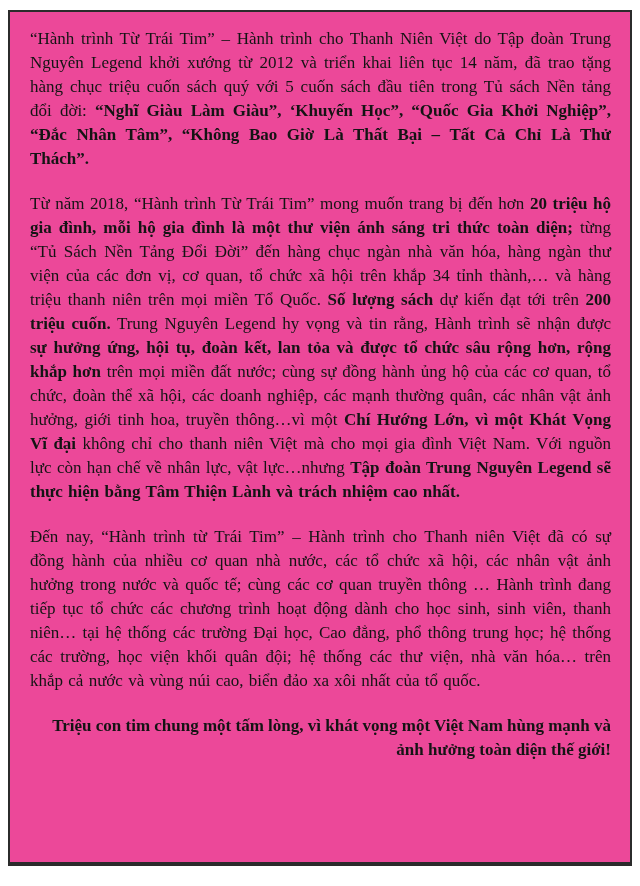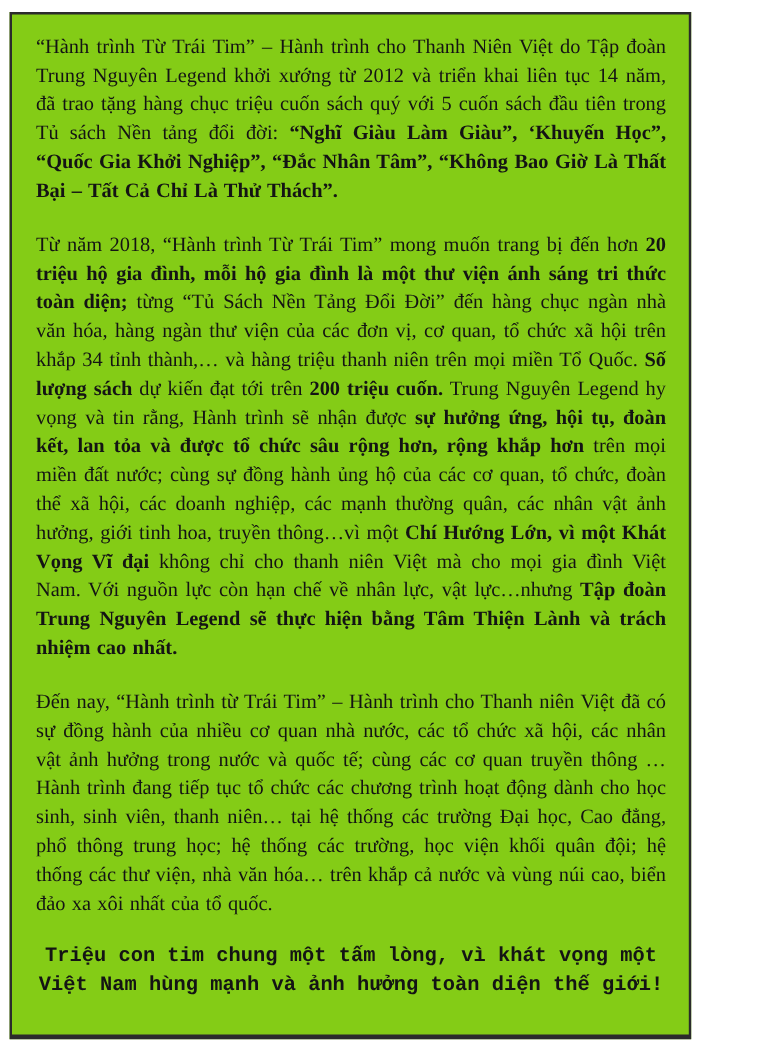--- a/index.html
+++ b/index.html
@@ -7,39 +7,38 @@
     position:relative;
     width:640px;height:886px;
     background:#ffffff;
     font-family:"Liberation Serif","DejaVu Serif",serif;
     color:#141414;
     overflow:hidden;
   }
   .sheet{
     position:absolute;
     left:8px;top:10px;
-    width:568px;height:856px;
+    width:624px;height:856px;
     box-sizing:border-box;
     border:2px solid #2b2b2b;
     border-bottom-width:4px;
     padding:15px 19px 0 20px;
-    background:#84cc16;
+    background:#ec4899;
   }
   .para{
     margin:0 0 21px 0;
     font-size:17px;
     line-height:24px;
     text-align:justify;
     word-spacing:1px;
   }
   .para.center{
-    text-align:center;
+    text-align:right;
     font-weight:bold;
     word-spacing:normal;
-    font-family:Liberation Mono, monospace;
   }
   .run{white-space:pre-wrap;}
   .b{font-weight:bold;}
 </style>
 </head>
 <body>
 
 <div class="canvas">
   <div class="sheet">
 

